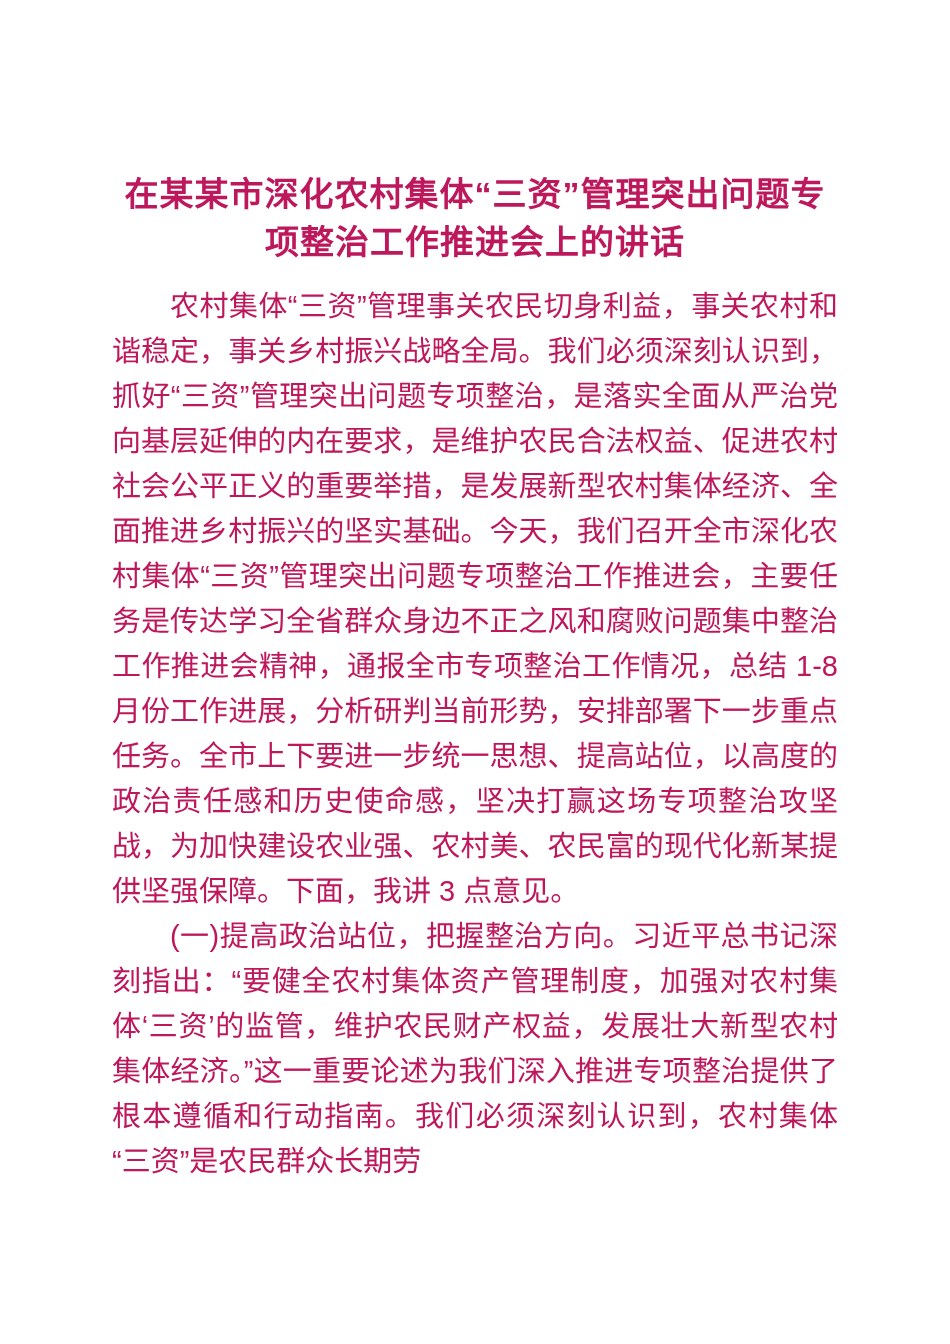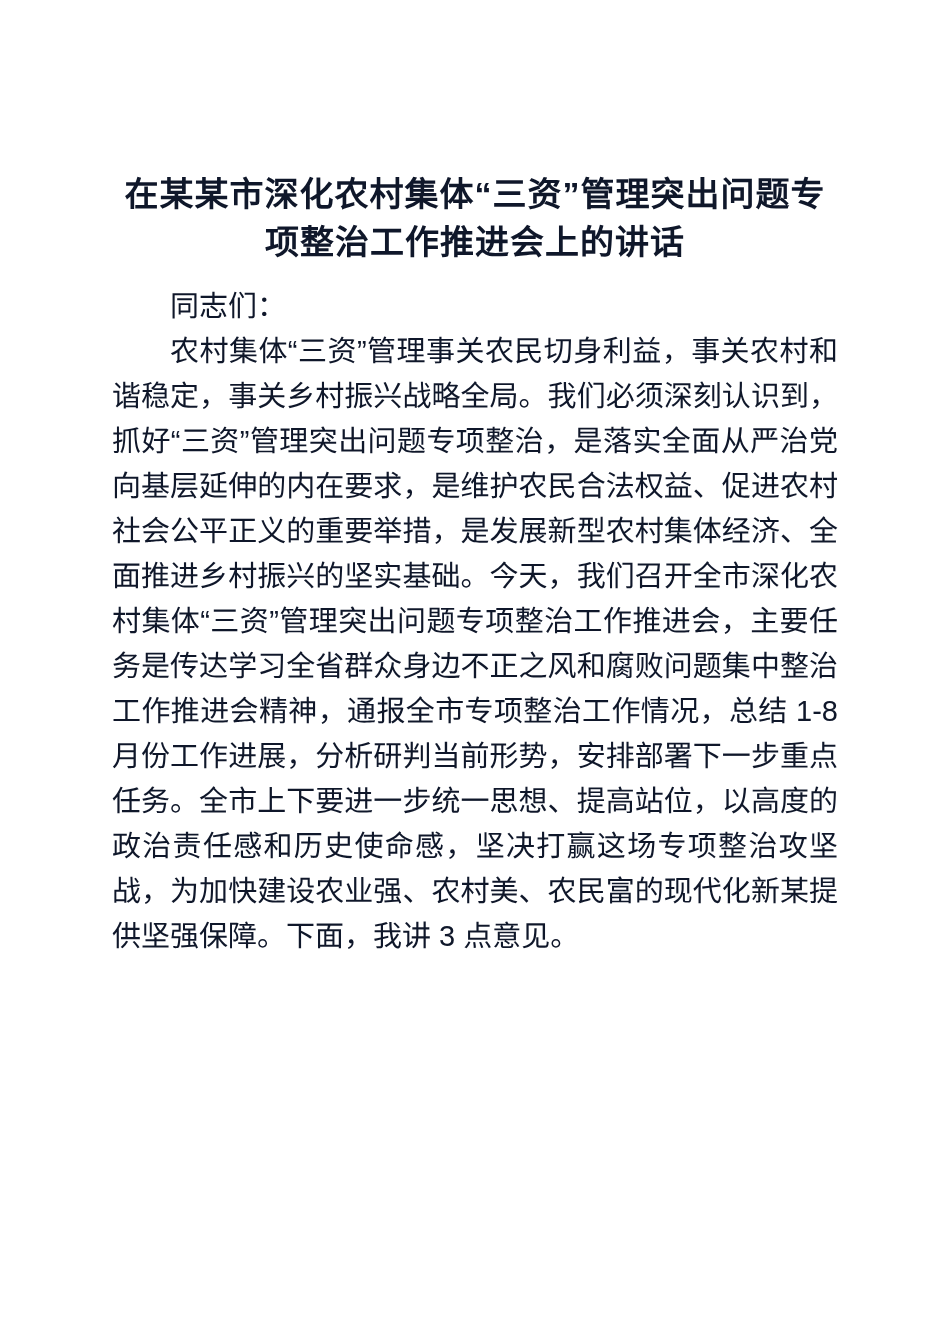--- a/index.html
+++ b/index.html
@@ -6,21 +6,21 @@
     margin: 0;
     padding: 0;
     background: #ffffff;
   }
   .page {
     position: relative;
     width: 950px;
     height: 1344px;
     margin: 0 auto;
     background: #ffffff;
-    color: #0f172a;
+    color: #be185d;
     box-sizing: border-box;
     padding: 170px 112px 6px 112px;
     overflow: hidden;
     font-family: "Liberation Sans", "DejaVu Sans", sans-serif;
   }
   .doc-title {
     margin: 0 0 18px 0;
     font-size: 34px;
     line-height: 48px;
     font-weight: 700;
@@ -41,18 +41,18 @@
     font-weight: 700;
     text-align: left;
   }
 </style>
 </head>
 <body>
 
 <main class="page">
   <h1 class="doc-title">在某某市深化农村集体“三资”管理突出问题专项整治工作推进会上的讲话</h1>
 
-  <p class="para">同志们：</p>
 
   <p class="para">农村集体“三资”管理事关农民切身利益，事关农村和谐稳定，事关乡村振兴战略全局。我们必须深刻认识到，抓好“三资”管理突出问题专项整治，是落实全面从严治党向基层延伸的内在要求，是维护农民合法权益、促进农村社会公平正义的重要举措，是发展新型农村集体经济、全面推进乡村振兴的坚实基础。今天，我们召开全市深化农村集体“三资”管理突出问题专项整治工作推进会，主要任务是传达学习全省群众身边不正之风和腐败问题集中整治工作推进会精神，通报全市专项整治工作情况，总结 1-8 月份工作进展，分析研判当前形势，安排部署下一步重点任务。全市上下要进一步统一思想、提高站位，以高度的政治责任感和历史使命感，坚决打赢这场专项整治攻坚战，为加快建设农业强、农村美、农民富的现代化新某提供坚强保障。下面，我讲 3 点意见。</p>
 
 
+  <p class="para">(一)提高政治站位，把握整治方向。习近平总书记深刻指出：“要健全农村集体资产管理制度，加强对农村集体‘三资’的监管，维护农民财产权益，发展壮大新型农村集体经济。”这一重要论述为我们深入推进专项整治提供了根本遵循和行动指南。我们必须深刻认识到，农村集体“三资”是农民群众长期劳</p>
 </main>
 
 </body></html>

